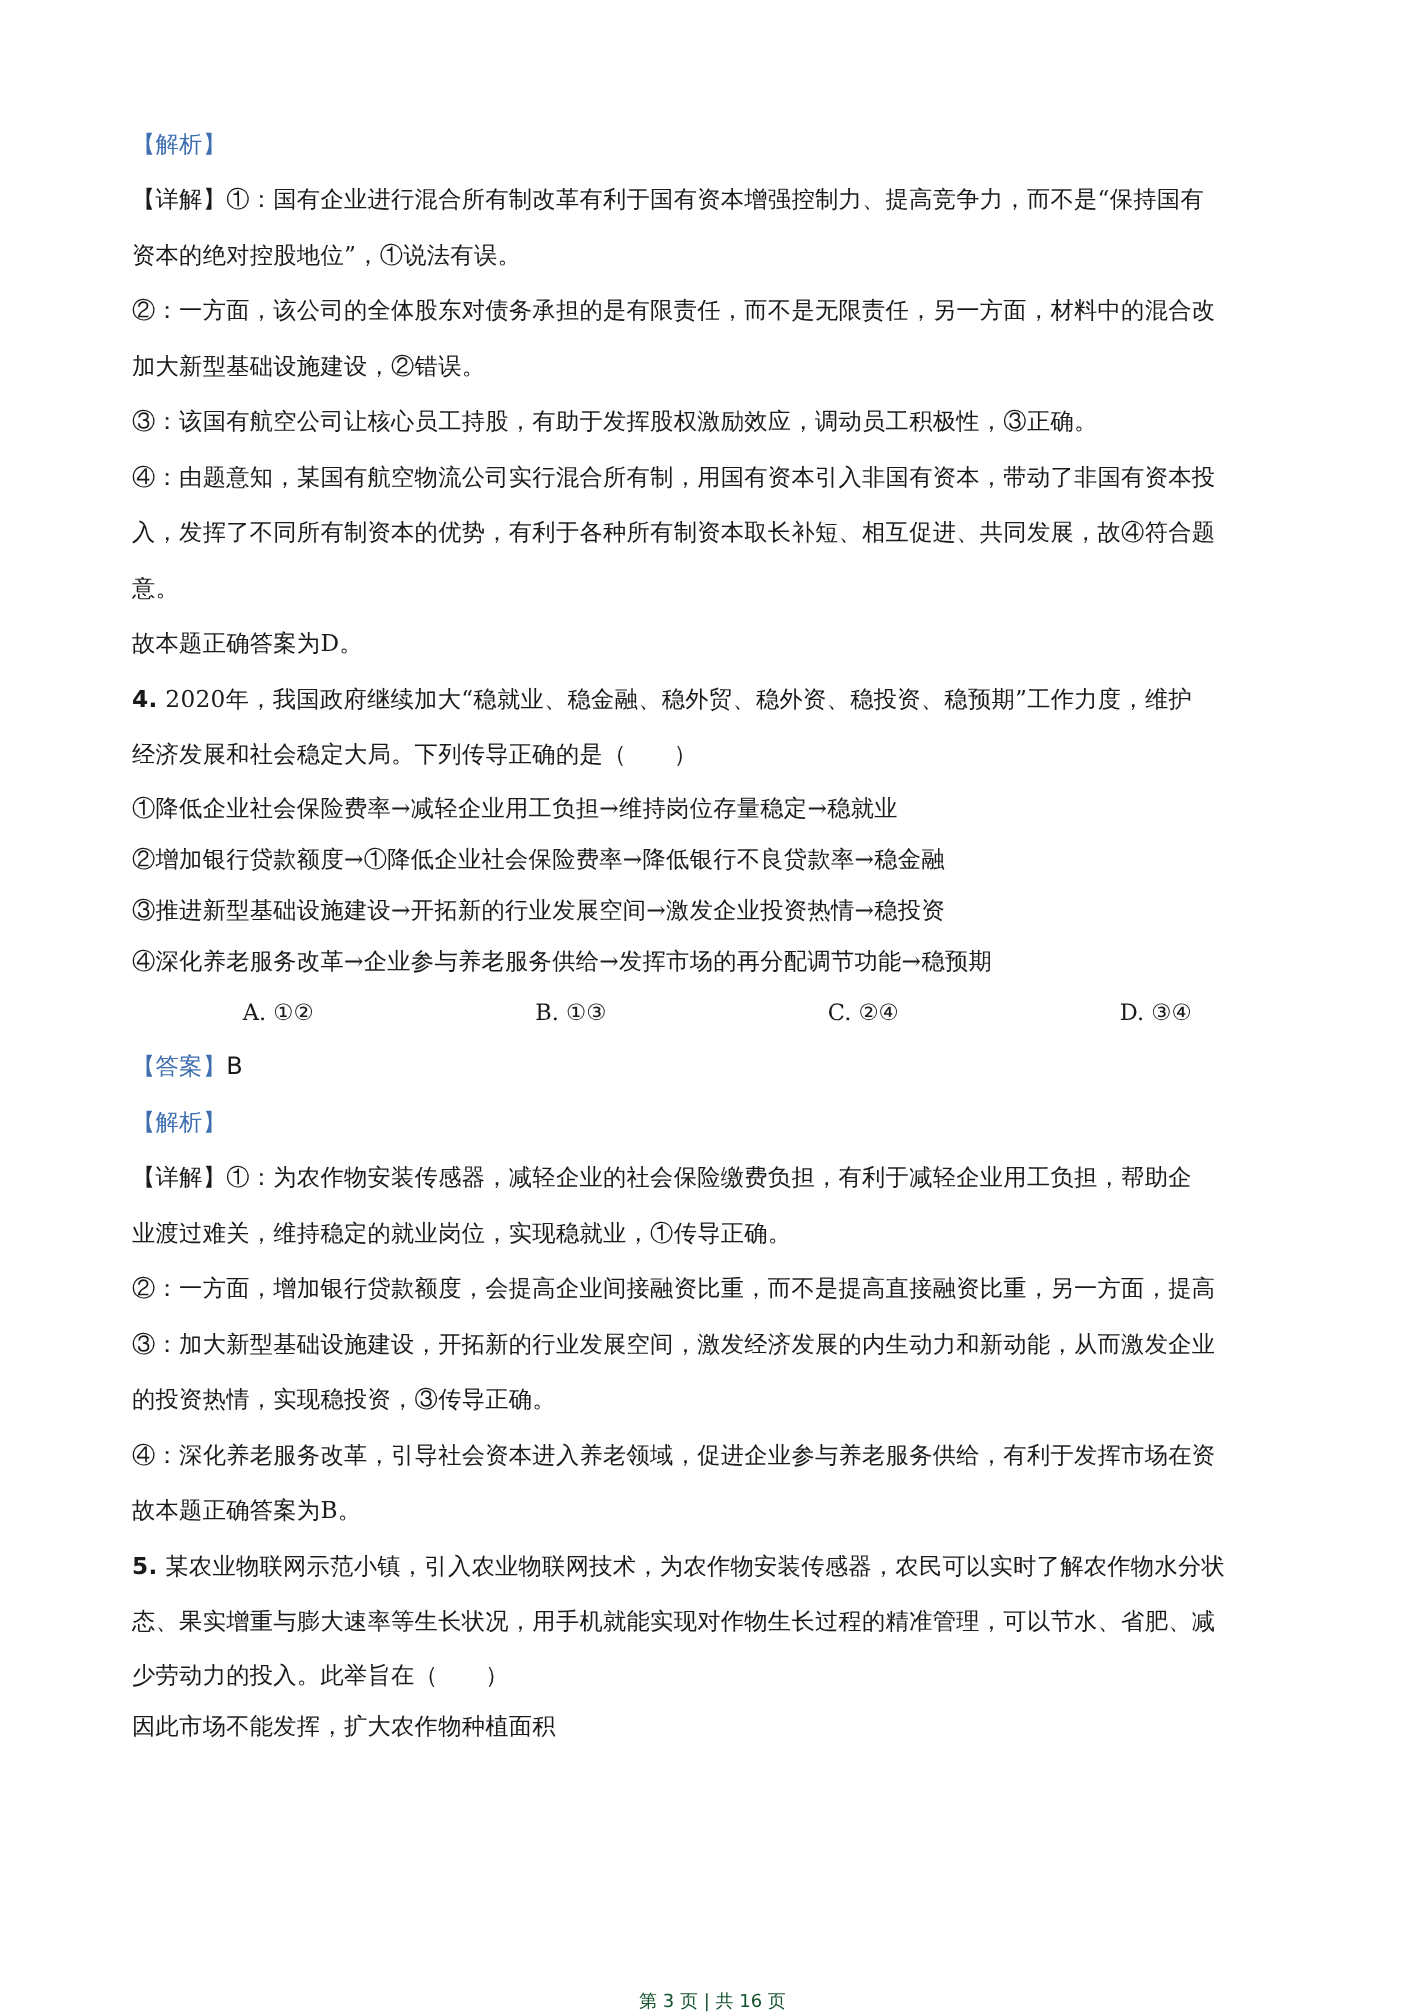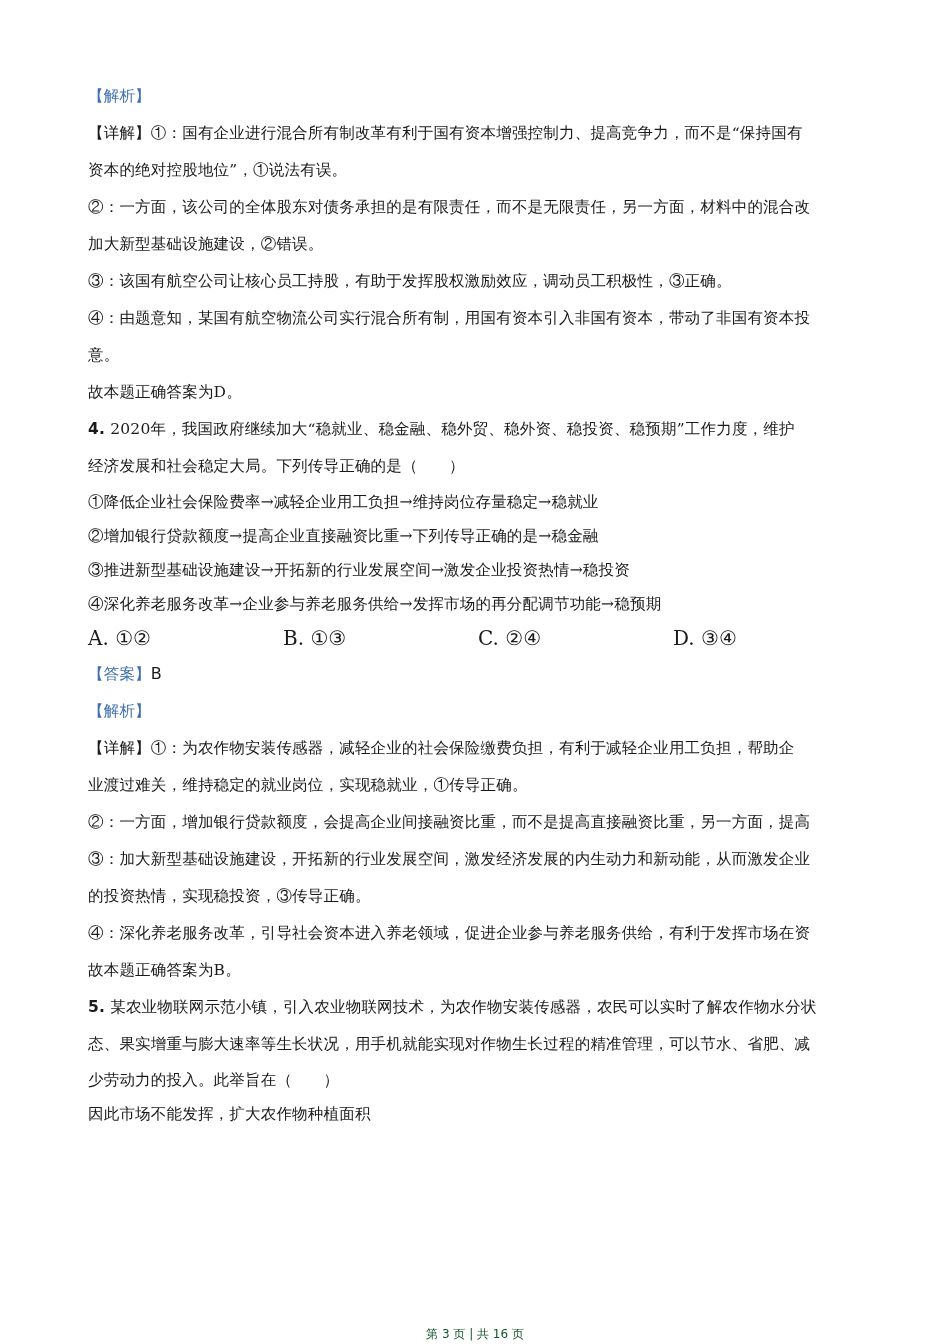--- a/index.html
+++ b/index.html
@@ -5,45 +5,46 @@
   html, body { margin: 0; padding: 0; background: #ffffff; }
   body { width: 950px; height: 1344px; position: relative; overflow: hidden;
          font-family: "DejaVu Serif", "Liberation Serif", serif; color: #1a1a1a; }
   .page { position: absolute; left: 0; top: 4px; width: 784px; height: 1344px; }
   .content { position: absolute; left: 88px; top: 74px; width: 780px; }
   .line { font-size: 15.5px; line-height: 37px; white-space: nowrap; letter-spacing: 0.2px; }
   .tag-blue { color: #3f6fb0; }
   .tag-black { color: #1a1a1a; }
   .qnum { font-family: "DejaVu Sans", "Liberation Sans", sans-serif; font-weight: bold; }
   .ansval { font-family: "DejaVu Sans", "Liberation Sans", sans-serif; font-size: 16px; }
-  .options { display: flex; font-size: 20px; line-height: 34px; }
+  .options { display: flex; font-size: 15px; line-height: 34px; text-align: center; }
   .options .opt { width: 196px; }
   .footer { position: absolute; left: 0; width: 950px; top: 1322px; text-align: center;
             font-size: 12px; color: #14532d; font-family: "DejaVu Sans", "Liberation Sans", sans-serif; }
 </style>
 </head>
 <body>
 
 <div class="page">
   <div class="content">
 
     <div class="line tag-blue">【解析】</div>
     <div class="line"><span class="tag-black">【详解】</span><span>①：国有企业进行混合所有制改革有利于国有资本增强控制力、提高竞争力，而不是“保持国有</span></div>
     <div class="line">资本的绝对控股地位”，①说法有误。</div>
     <div class="line">②：一方面，该公司的全体股东对债务承担的是有限责任，而不是无限责任，另一方面，材料中的混合改</div>
     <div class="line">加大新型基础设施建设，②错误。</div>
     <div class="line">③：该国有航空公司让核心员工持股，有助于发挥股权激励效应，调动员工积极性，③正确。</div>
     <div class="line">④：由题意知，某国有航空物流公司实行混合所有制，用国有资本引入非国有资本，带动了非国有资本投</div>
+    <div class="line">入，发挥了不同所有制资本的优势，有利于各种所有制资本取长补短、相互促进、共同发展，故④符合题</div>
     <div class="line">意。</div>
     <div class="line">故本题正确答案为D。</div>
 
     <div class="line"><span class="qnum">4.</span><span> 2020年，我国政府继续加大“稳就业、稳金融、稳外贸、稳外资、稳投资、稳预期”工作力度，维护</span></div>
     <div class="line">经济发展和社会稳定大局。下列传导正确的是（　　）</div>
     <div class="line" style="line-height:34px">①降低企业社会保险费率→减轻企业用工负担→维持岗位存量稳定→稳就业</div>
-    <div class="line" style="line-height:34px">②增加银行贷款额度→提高企业直接融资比重→下列传导正确的是→稳金融</div>
+    <div class="line" style="line-height:34px">②增加银行贷款额度→①降低企业社会保险费率→降低银行不良贷款率→稳金融</div>
     <div class="line" style="line-height:34px">③推进新型基础设施建设→开拓新的行业发展空间→激发企业投资热情→稳投资</div>
     <div class="line" style="line-height:34px">④深化养老服务改革→企业参与养老服务供给→发挥市场的再分配调节功能→稳预期</div>
     <div class="options">
       <span class="opt">A. ①②</span>
       <span class="opt">B. ①③</span>
       <span class="opt">C. ②④</span>
       <span class="opt">D. ③④</span>
     </div>
     <div class="line"><span class="tag-blue">【答案】</span><span class="ansval">B</span></div>
     <div class="line tag-blue">【解析】</div>

